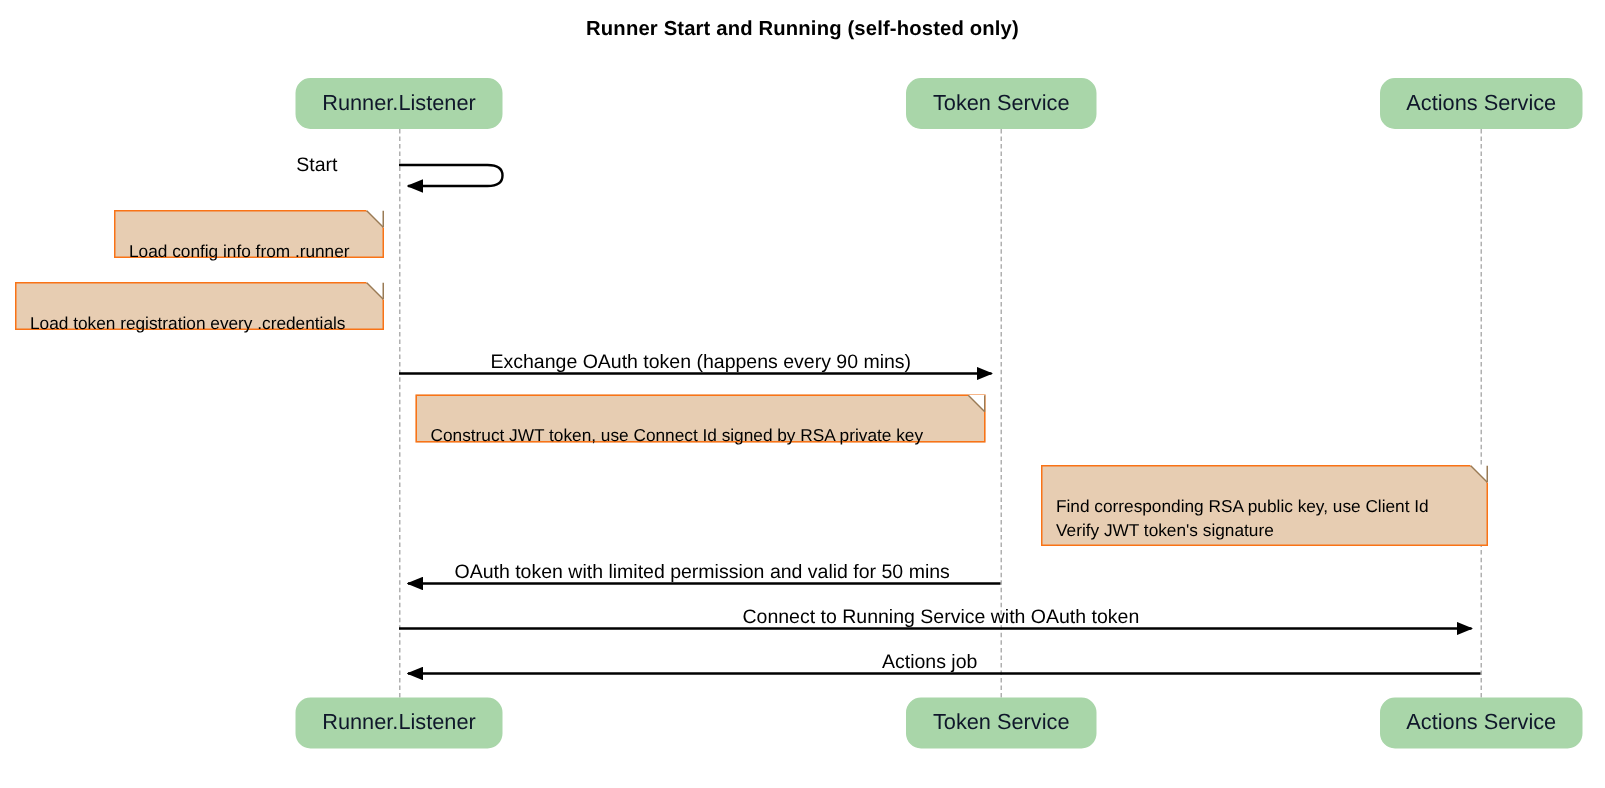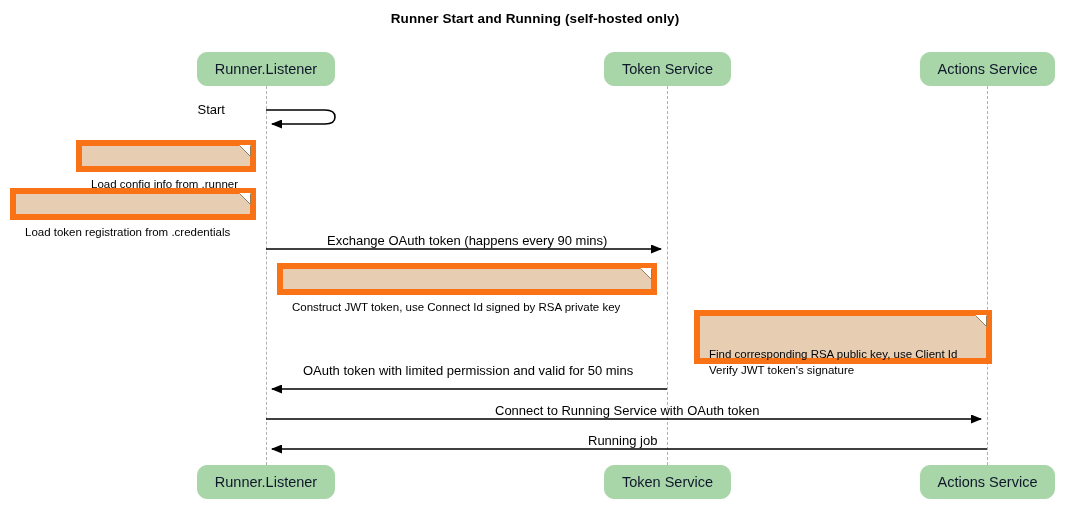--- a/index.html
+++ b/index.html
@@ -54,26 +54,26 @@
   .msg-label {
     position: absolute;
     font-size: 13px;
     color: #000;
     white-space: nowrap;
     line-height: 14px;
   }
   .note {
     position: absolute;
     background: #e7cdb2;
-    border: 6px solid #f97316;
+    border: 1px solid #f97316;
     box-sizing: border-box;
     font-size: 11.5px;
     line-height: 16px;
     color: #000;
-    padding: 14px 8px 6px 9px;
+    padding: 3px 8px 6px 9px;
     white-space: pre-line;
   }
   .note-corner-cut {
     position: absolute;
     top: -1px;
     right: -1px;
     width: 12px;
     height: 12px;
     background: #ffffff;
     clip-path: polygon(0 0, 100% 0, 100% 100%);
@@ -151,35 +151,35 @@
       <line x1="266" y1="419" x2="981" y2="419" stroke="#000000" stroke-width="1.6" marker-end="url(#arrowFilled)"></line>
     </g>
 
     <g>
       <line x1="987" y1="449" x2="272" y2="449" stroke="#000000" stroke-width="1.6" marker-end="url(#arrowFilled)"></line>
     </g>
   </svg>
 
   <div class="msg-label" style="left:231px; top:103px; transform:translateX(-100%); padding-right:6px;">Start</div>
   <div class="msg-label" style="left:327px; top:234px;">Exchange OAuth token (happens every 90 mins)</div>
-  <div class="msg-label" style="left:303px; top:364px;">OAuth token with limited permission and valid for 50 mins</div>
+  <div class="msg-label" style="left:303px; top:374px;">OAuth token with limited permission and valid for 50 mins</div>
   <div class="msg-label" style="left:495px; top:404px;">Connect to Running Service with OAuth token</div>
-  <div class="msg-label" style="left:588px; top:434px;">Running job</div>
+  <div class="msg-label" style="left:588px; top:434px;">Actions job</div>
 
   <div class="note" style="left:76px; top:140px; width:180px; height:32px;">
     <span>Load config info from .runner</span>
     <span class="note-corner-cut"></span>
     <svg class="note-corner-line" viewBox="0 0 12 12" xmlns="http://www.w3.org/2000/svg">
       <path d="M0.5,0.5 L11.5,11.5" stroke="#9a7b55" stroke-width="1" fill="none"></path>
       <path d="M11.5,0.5 L11.5,11.5" stroke="#9a7b55" stroke-width="1" fill="none"></path>
     </svg>
   </div>
 
   <div class="note" style="left:10px; top:188px; width:246px; height:32px;">
-    <span>Load token registration from .credentials</span>
+    <span>Load token registration every .credentials</span>
     <span class="note-corner-cut"></span>
     <svg class="note-corner-line" viewBox="0 0 12 12" xmlns="http://www.w3.org/2000/svg">
       <path d="M0.5,0.5 L11.5,11.5" stroke="#9a7b55" stroke-width="1" fill="none"></path>
       <path d="M11.5,0.5 L11.5,11.5" stroke="#9a7b55" stroke-width="1" fill="none"></path>
     </svg>
   </div>
 
   <div class="note" style="left:277px; top:263px; width:380px; height:32px;">
     <span>Construct JWT token, use Connect Id signed by RSA private key</span>
     <span class="note-corner-cut"></span>

